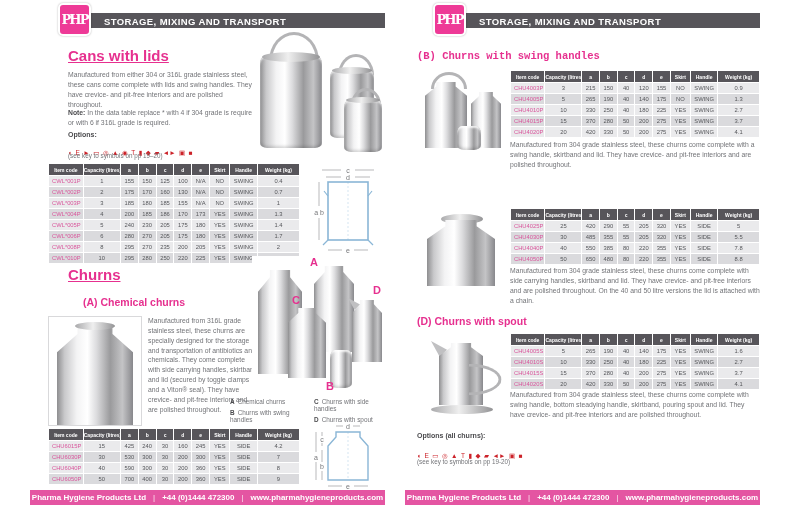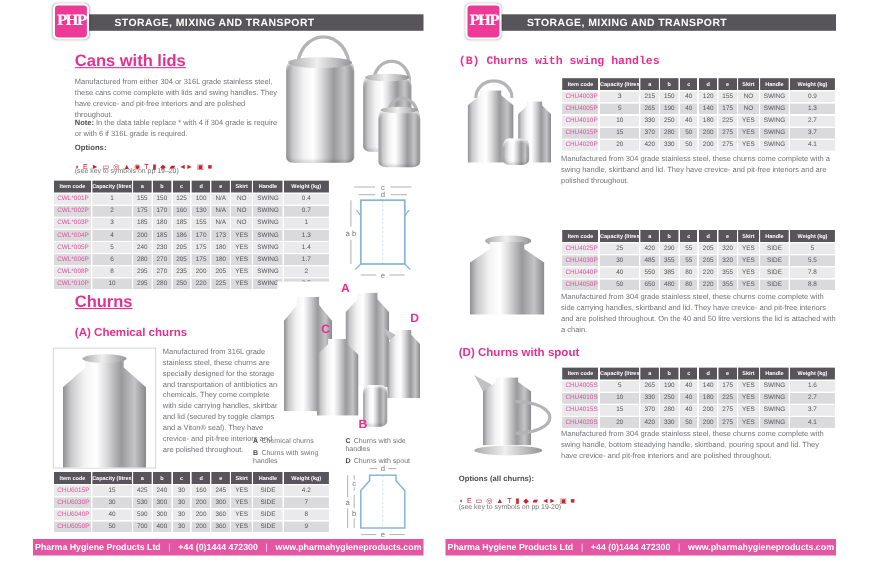--- a/index.html
+++ b/index.html
@@ -4,21 +4,21 @@
 <style>
   html,body{margin:0;padding:0;}
   body{width:790px;height:515px;background:#ffffff;font-family:"Liberation Sans",sans-serif;position:relative;overflow:hidden;}
   .page{position:absolute;top:0;width:355px;height:515px;background:#fff;}
   #page-left{left:30px;}
   #page-right{left:405px;}
 
   
   .header-bar{position:absolute;left:28px;right:0;top:13px;height:15px;background:#57555a;color:#fff;
     font-weight:bold;font-size:9.5px;line-height:17px;padding-left:46px;letter-spacing:.4px;box-sizing:border-box;}
-  .logo{position:absolute;left:18px;top:3px;width:33px;height:33px;background:#ee3a97;border:2px solid #fff;
+  .logo{position:absolute;left:28px;top:3px;width:33px;height:33px;background:#ee3a97;border:2px solid #fff;
     border-radius:5px;box-sizing:border-box;color:#fff;display:flex;align-items:center;justify-content:center;
     font-family:"DejaVu Serif",serif;font-weight:bold;font-size:13px;letter-spacing:-2px;box-shadow:0 0 2px rgba(0,0,0,.3);z-index:3;}
 
   
   .title-lg{position:absolute;font-size:15px;font-weight:bold;color:#e6308f;text-decoration:underline;}
   .title-md{position:absolute;font-size:10.5px;font-weight:bold;color:#e6308f;}
   .body-text{position:absolute;font-size:6.8px;line-height:1.45;color:#737478;}
   .bold-dark{font-weight:bold;color:#4c4c4f;}
   .opt-label{position:absolute;font-weight:bold;color:#4c4c4f;font-size:7px;}
   .icon-row{position:absolute;}
@@ -231,21 +231,21 @@
     </g>
     <g fill="#77787b" font-size="7" text-anchor="middle">
       <text x="36" y="8.5">c</text>
       <text x="36" y="15.5">d</text>
       <text x="7" y="50.5">a b</text>
       <text x="36" y="88.5">e</text>
     </g>
   </svg>
 
   <div class="title-lg" style="left:38px;top:266px;">Churns</div>
-  <div class="title-md" style="left:38px;top:296px;">(A) Chemical churns</div>
+  <div class="title-md" style="left:53px;top:296px;">(A) Chemical churns</div>
 
   <div class="photo photo-framed" style="left:18px;top:316px;width:92px;height:108px;">
     <div class="metal churn-shape" style="left:8px;top:8px;width:76px;height:130px;"></div>
     <div class="lid" style="left:26px;top:5px;width:40px;height:8px;"></div>
   </div>
 
   <div class="body-text" style="left:118px;top:316px;width:110px;">Manufactured from 316L grade stainless steel, these churns are specially designed for the storage and transportation of antibiotics and chemicals. They come complete with side carrying handles, skirtband and lid (secured by toggle clamps and a Viton® seal). They have crevice- and pit-free interiors and are polished throughout.</div>
 
   <div class="photo" style="left:222px;top:256px;width:133px;height:140px;">
     <span class="pink-letter" style="left:58px;top:0px;">A</span>

